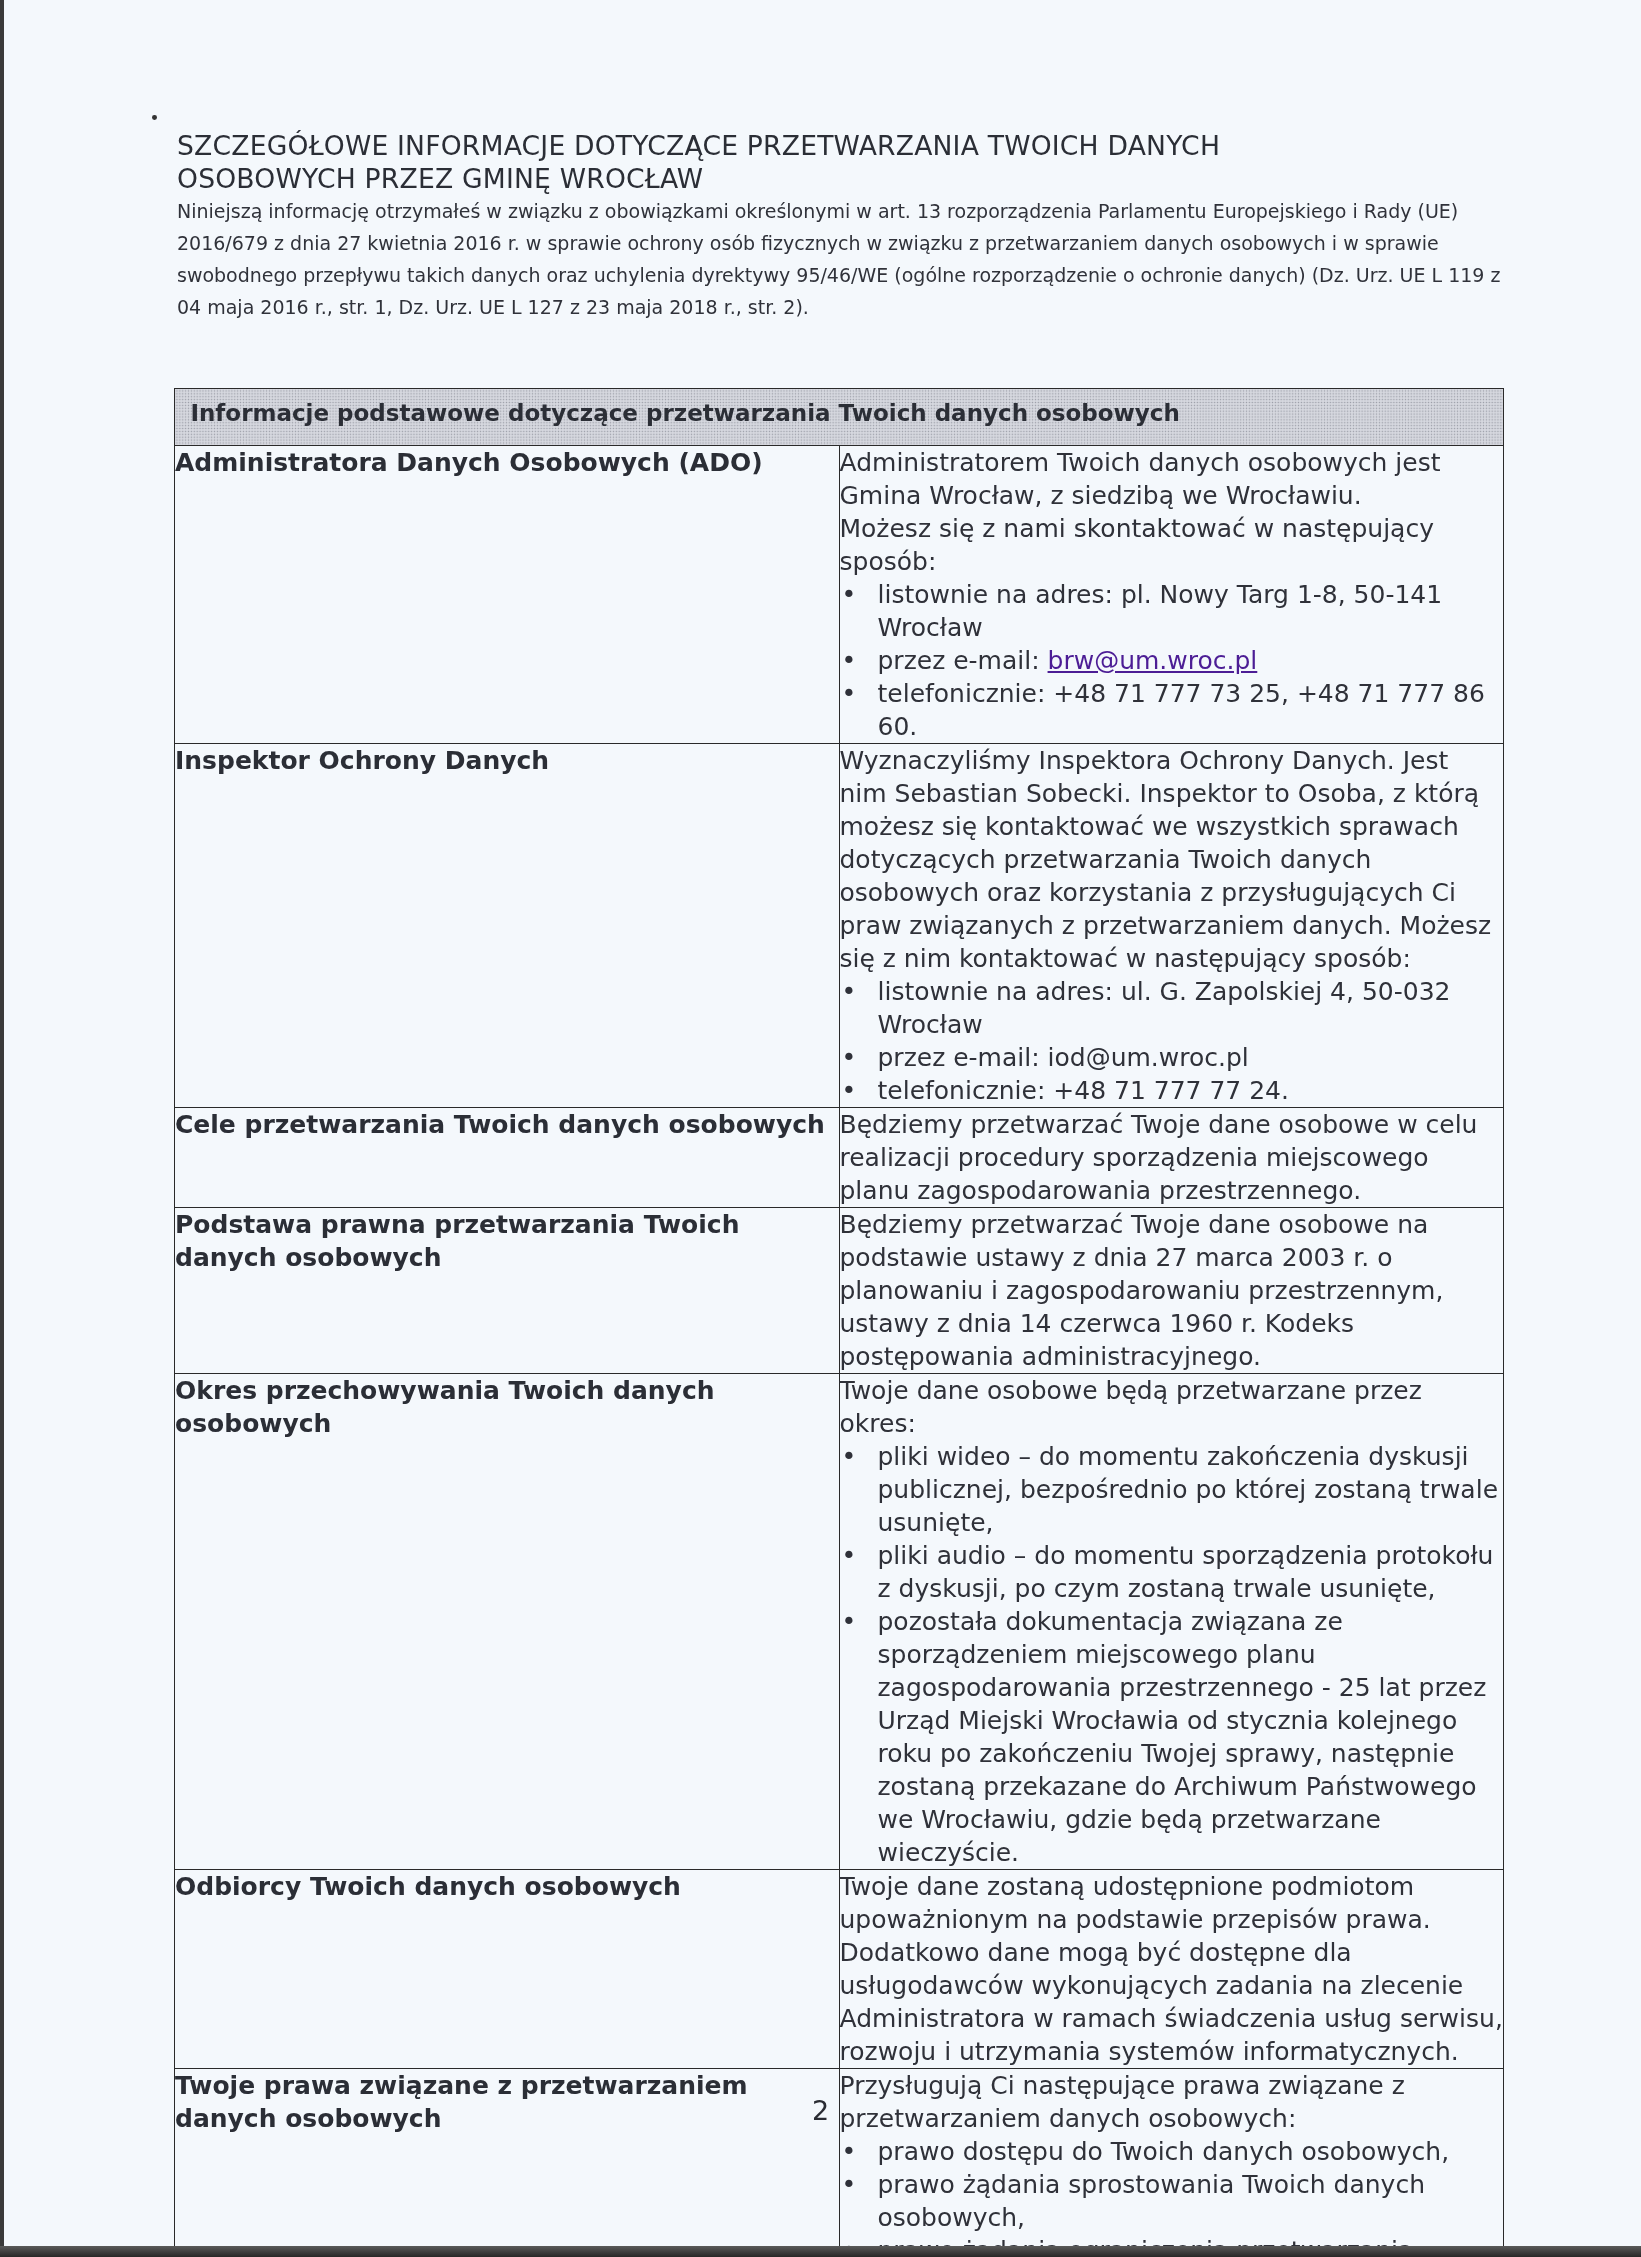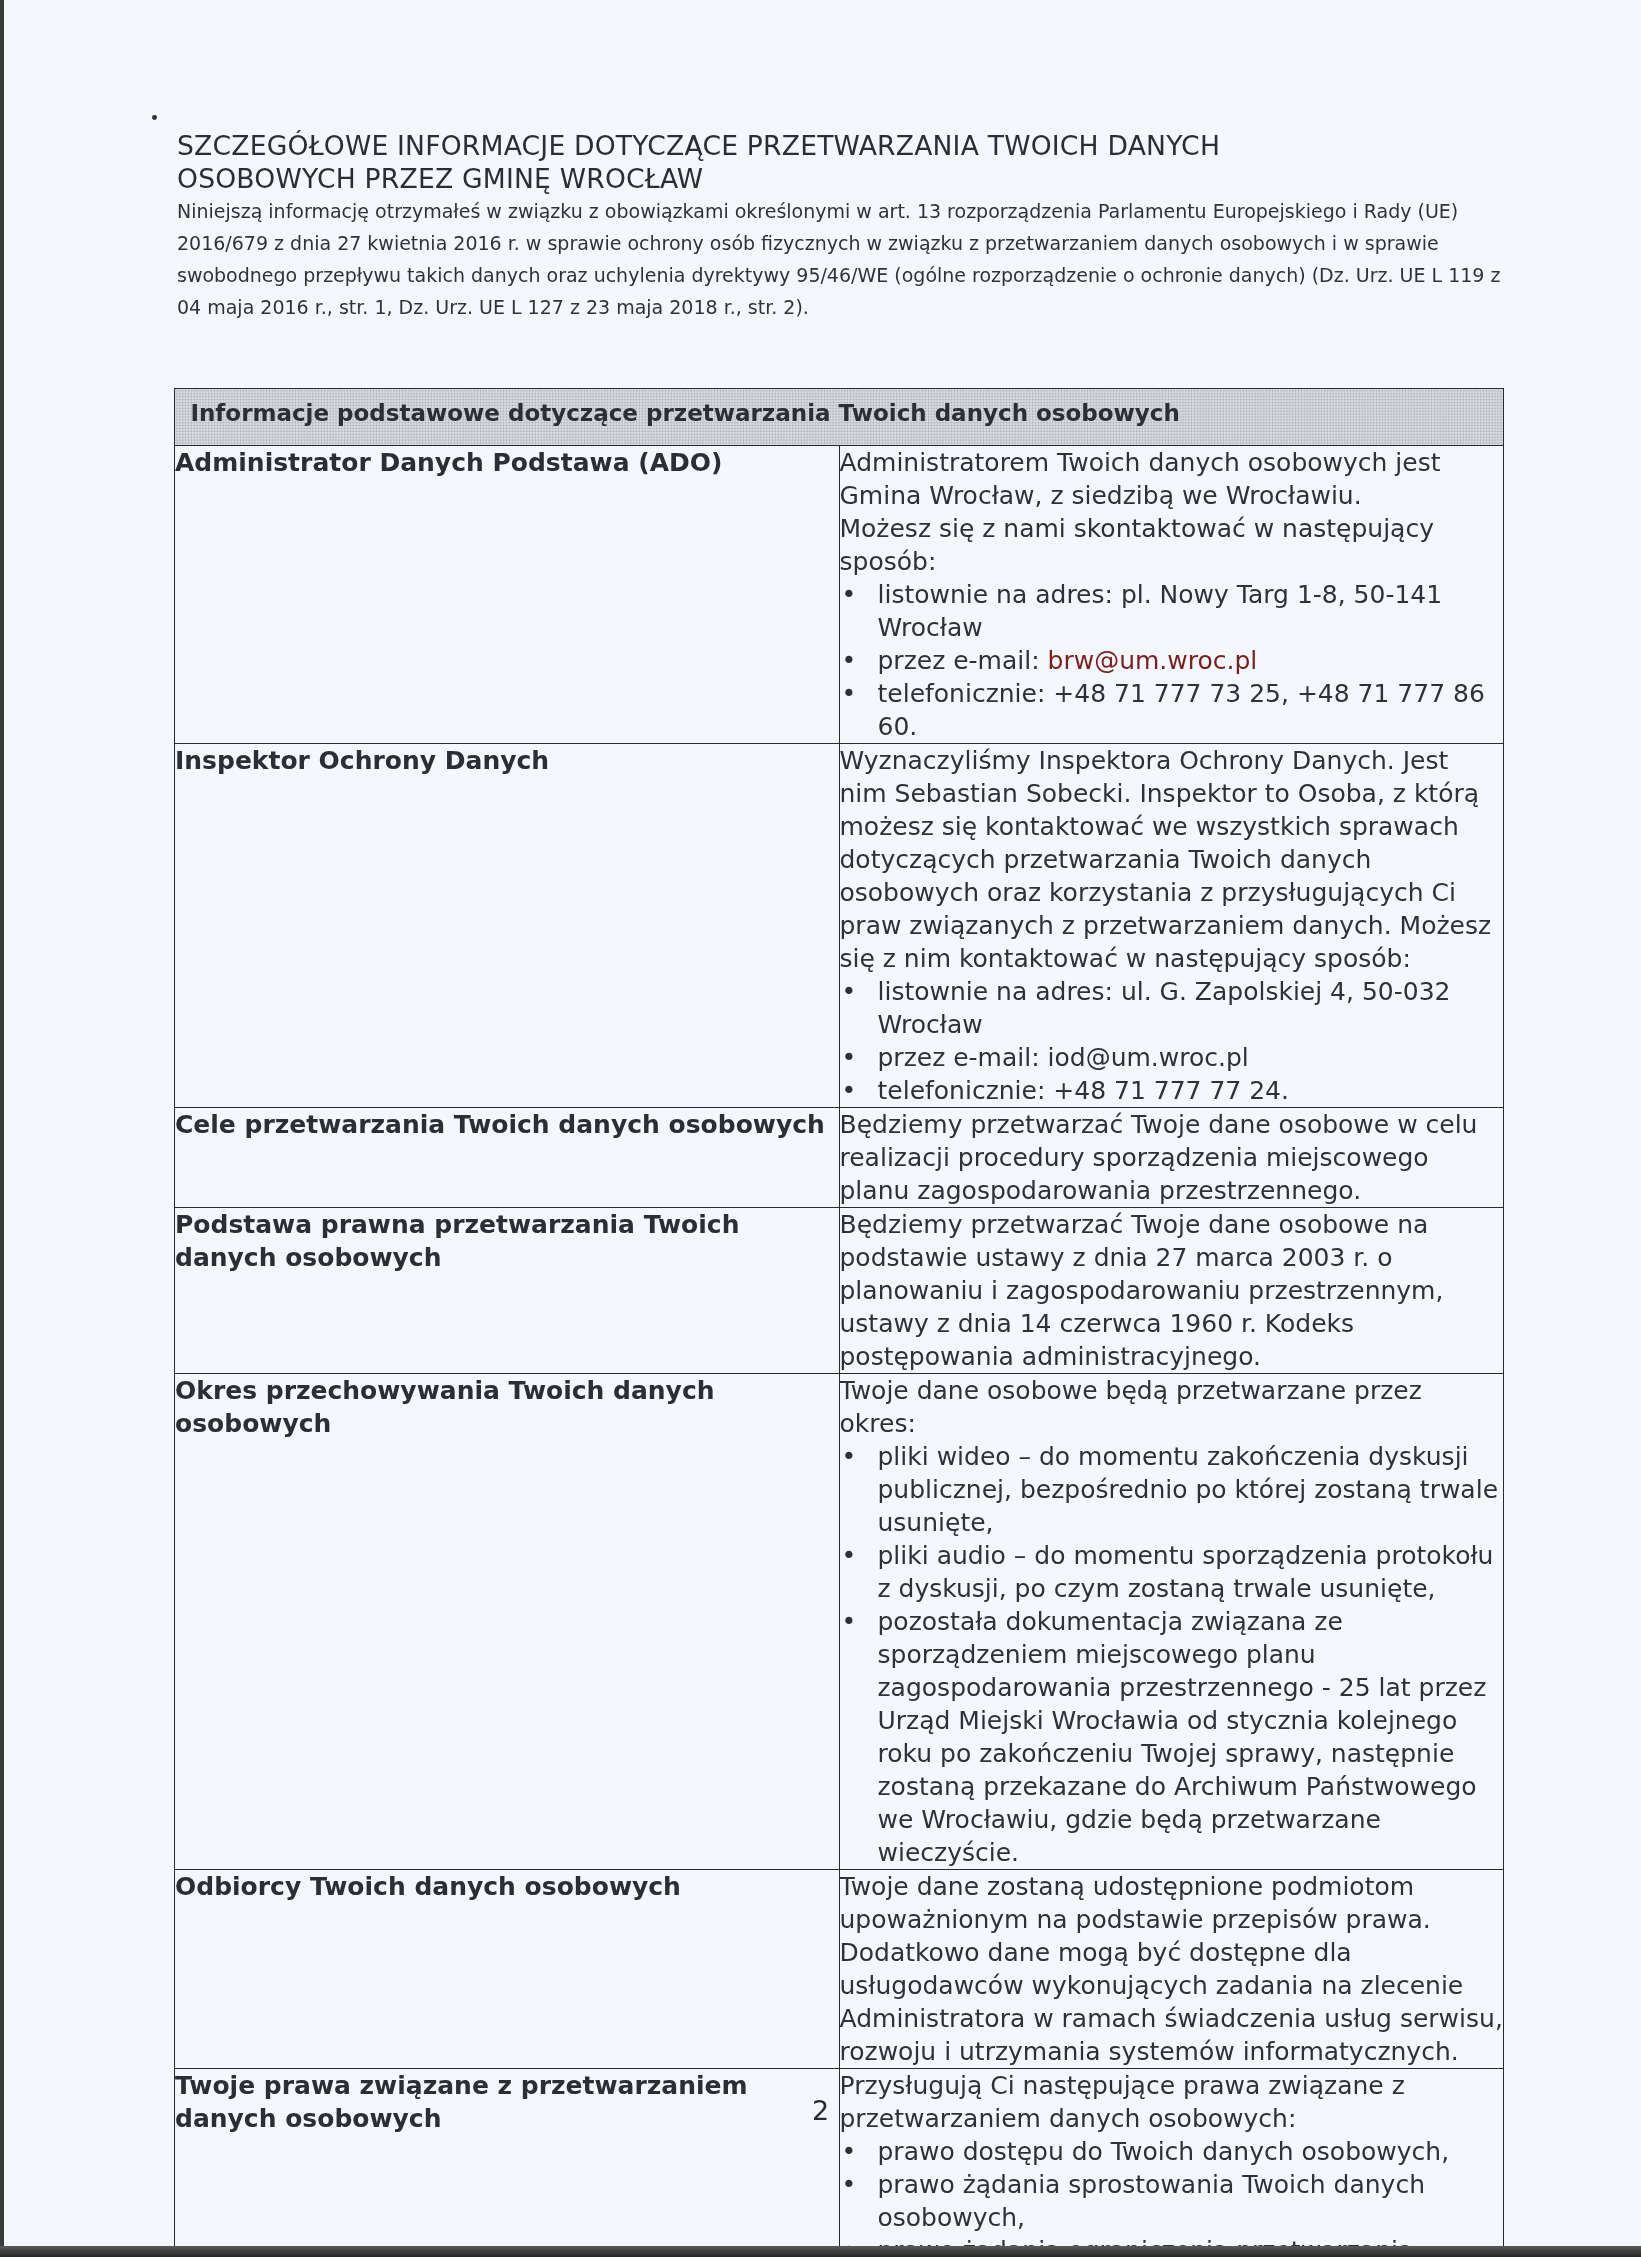--- a/index.html
+++ b/index.html
@@ -37,21 +37,21 @@
     td.label {
       width: 361px; font-weight: bold; font-size: 25px; line-height: 33px;
       padding: 0 5.8px 0 15.4px; color: #2b2e36;
     }
     td.content {
       font-size: 25px; line-height: 33px; padding: 0 7.7px 0 11.6px; color: #2f3139;
     }
     ul.bul { list-style: none; margin: 0; padding: 0; }
     ul.bul li { position: relative; padding-left: 38px; }
     ul.bul li::before { content: "•"; position: absolute; left: 1.9px; top: 0; }
-    .email-link { color: #7f1d1d; }
+    .email-link { text-decoration: underline; color: #4c1d95; }
     .page-num {
       position: absolute; left: 0; width: 1641px; top: 2095px; text-align: center;
       font-size: 27px; color: #2a2c33;
     }
     .scan-bottom {
       position: absolute; left: 0; top: 2246px; width: 1641px; height: 11.6px;
       background: linear-gradient(#5a5a5a, #222);
     }
     .scan-left {
       position: absolute; left: 0; top: 0; width: 3.9px; height: 2257px; background: #3a3a3a;
@@ -70,21 +70,21 @@
 
 <div class="intro">Niniejszą informację otrzymałeś w związku z obowiązkami określonymi w art. 13 rozporządzenia Parlamentu Europejskiego i Rady (UE) 2016/679 z dnia 27 kwietnia 2016 r. w sprawie ochrony osób fizycznych w związku z przetwarzaniem danych osobowych i w sprawie swobodnego przepływu takich danych oraz uchylenia dyrektywy 95/46/WE (ogólne rozporządzenie o ochronie danych) (Dz. Urz. UE L 119 z 04 maja 2016 r., str. 1, Dz. Urz. UE L 127 z 23 maja 2018 r., str. 2).</div>
 
 <table class="info">
   <tbody>
       <tr>
     <th colspan="2">Informacje podstawowe dotyczące przetwarzania Twoich danych osobowych</th>
   </tr>
 
   <tr style="height:202px;">
-    <td class="label">Administrator Danych Podstawa (ADO)</td>
+    <td class="label">Administratora Danych Osobowych (ADO)</td>
     <td class="content">
       <div>Administratorem Twoich danych osobowych jest Gmina Wrocław, z siedzibą we Wrocławiu.</div>
       <div>Możesz się z nami skontaktować w następujący sposób:</div>
       <ul class="bul">
         <li>listownie na adres: pl. Nowy Targ 1-8, 50-141 Wrocław</li>
         <li><span>przez e-mail: </span><a class="email-link">brw@um.wroc.pl</a></li>
         <li>telefonicznie: +48 71 777 73 25, +48 71 777 86 60.</li>
       </ul>
     </td>
   </tr>

